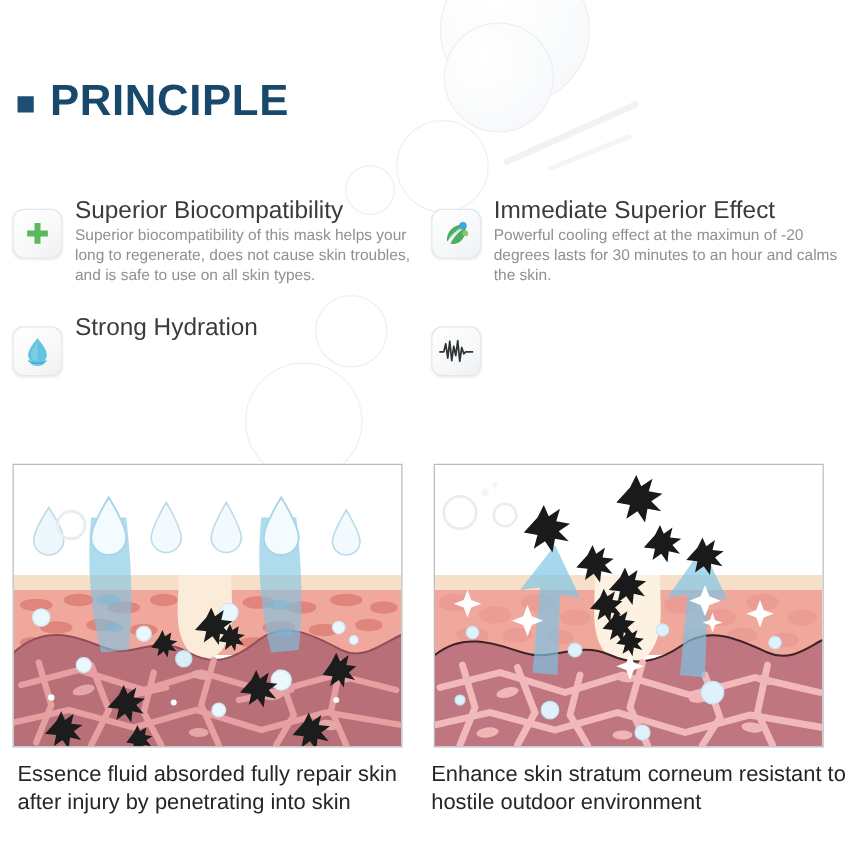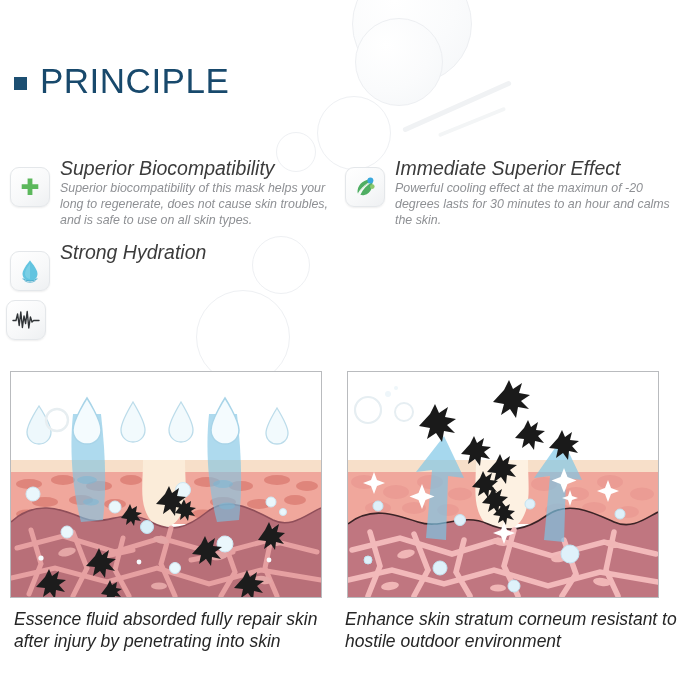--- a/index.html
+++ b/index.html
@@ -14,49 +14,49 @@
 
   
   .bubbles{position:absolute;left:0;top:0;width:679px;height:380px;pointer-events:none;}
   .bub{position:absolute;border-radius:50%;border:1px solid #edeff2;
        background:radial-gradient(circle at 35% 30%, #ffffff 0%, #fafbfc 55%, #f4f6f8 100%);}
   .bub2{position:absolute;border-radius:50%;border:1px solid #eef0f3;background:transparent;}
 
   
   .header{position:absolute;left:0;top:56px;height:48px;display:flex;align-items:center;}
   .hdr-bullet{width:13px;height:13px;background:#1d4f72;margin-left:14px;margin-right:13px;margin-top:6px;}
-  .hdr-title{font-size:35px;color:#18496c;letter-spacing:.5px;font-weight:400;
+  .hdr-title{font-size:35px;color:#18496c;letter-spacing:.5px;font-weight:700;
              font-family:"Liberation Sans", sans-serif;line-height:1;}
 
   
   .features{position:absolute;left:0;top:158px;width:679px;}
   .frow{display:flex;}
   .fcell{width:339px;box-sizing:border-box;padding:0 8px 0 10px;display:flex;align-items:flex-start;}
   .fcell.right{padding-left:6px;}
   .icon-tile{
     width:38px;height:38px;min-width:38px;border-radius:9px;
     background:linear-gradient(145deg,#ffffff 0%,#f7f8f9 60%,#eef0f2 100%);
     border:1px solid #e4e7ea;
     box-shadow:0 1px 2px rgba(0,0,0,.07);
     display:flex;align-items:center;justify-content:center;margin-top:9px;margin-right:10px;
   }
-  .ftext{flex:1;font-style:italic;}
+  .ftext{flex:1;}
   .ftitle{font-size:19.5px;color:#3b3b3b;font-weight:400;line-height:1.08;margin:0 0 1px 0;}
   .fdesc{font-size:12.4px;color:#8e9094;line-height:1.30;margin:0;}
 
   
   .panels{position:absolute;left:0;top:371px;width:679px;height:228px;}
   .panel{position:absolute;top:0;width:312px;height:227px;border:1px solid #b9bbbe;
          box-sizing:border-box;overflow:hidden;background:#fff;}
   .panel.left{left:10px;}
   .panel.right{left:347px;}
   .scene{position:absolute;left:0;top:0;width:100%;height:100%;overflow:hidden;}
 
   
-  .captions{position:absolute;left:0;top:608px;width:679px;display:flex;font-style:italic;}
+  .captions{position:absolute;left:0;top:608px;width:679px;display:flex;}
   .cap{width:339px;box-sizing:border-box;padding-left:14px;}
   .cap.right{padding-left:6px;}
   .cap p{margin:0;font-size:17.5px;line-height:1.27;color:#262626;font-weight:400;}
 </style>
 </head>
 <body>
 
 <div id="page">
 
   <div class="bubbles">
@@ -103,21 +103,21 @@
           </svg>
         </div>
         <div class="ftext">
           <p class="ftitle">Immediate Superior Effect</p>
           <p class="fdesc">Powerful cooling effect at the maximun of -20 degrees lasts for 30 minutes to an hour and calms the skin.</p>
         </div>
       </div>
 
     </div>
 
-    <div class="frow" style="margin-top:14px;flex-direction:column;">
+    <div class="frow" style="margin-top:24px;">
 
       <div class="fcell">
         <div class="icon-tile">
           <svg width="22" height="24" viewBox="0 0 22 24" aria-hidden="true">
             <path d="M11 1.5C11 1.5 3.5 10 3.5 14.8 3.5 19 7 22 11 22s7.5-3 7.5-7.2C18.5 10 11 1.5 11 1.5z" fill="#62c4e0"></path>
             <path d="M11 4.5C11 4.5 6 10.6 6 14.5c0 3.2 2.3 5.4 5 5.4V4.5z" fill="#8ed8ea" opacity=".55"></path>
             <path d="M3.6 19.6c2.3 1.6 5 2.4 7.4 2.4s5.1-.8 7.4-2.4" stroke="#3fa7c9" stroke-width="1.1" fill="none"></path>
             <path d="M5.4 21.6c1.8 1.1 3.7 1.7 5.6 1.7s3.8-.6 5.6-1.7" stroke="#3fa7c9" stroke-width="1" fill="none" opacity=".7"></path>
           </svg>
         </div>

